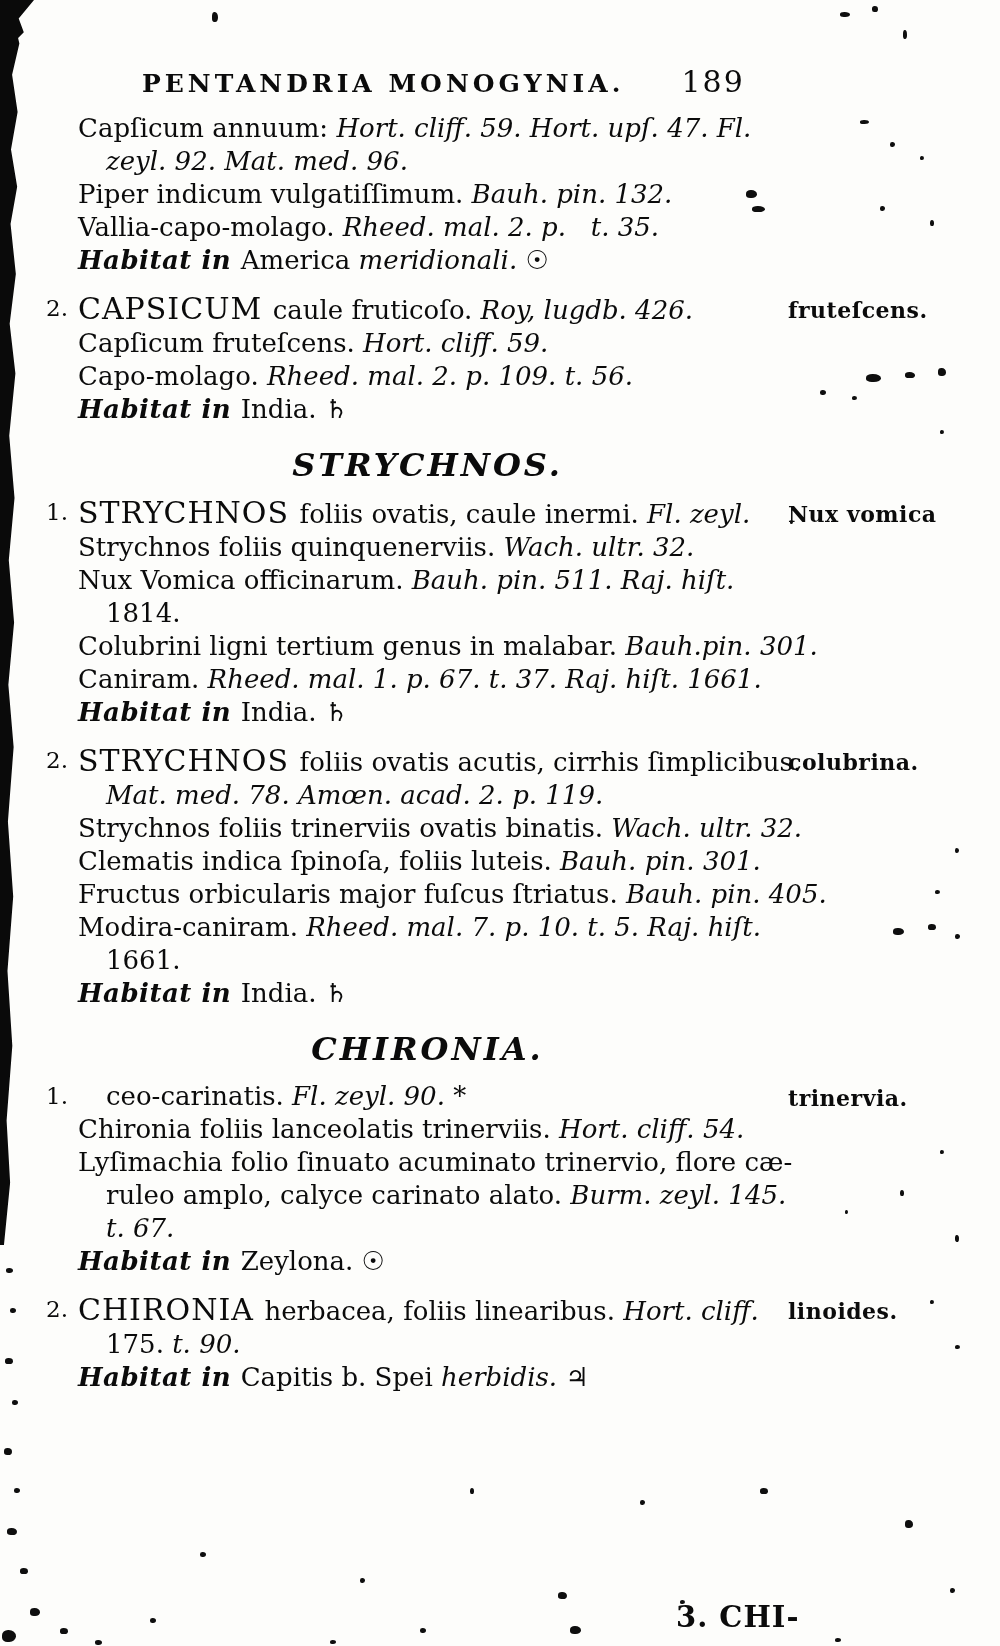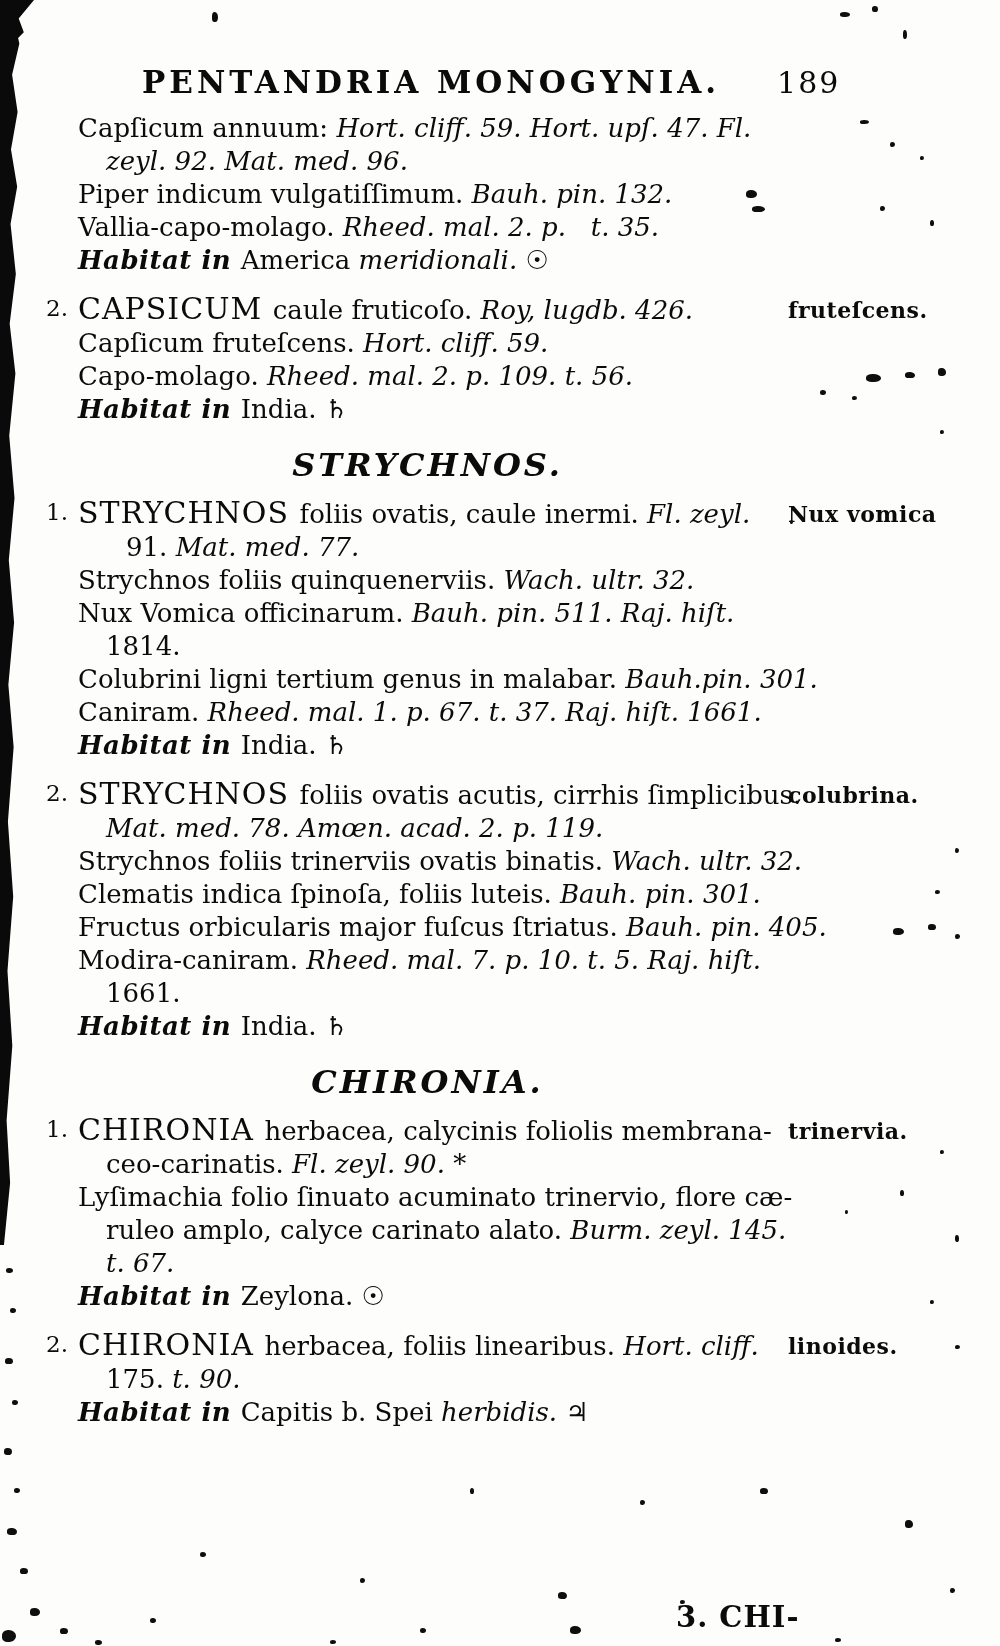--- a/index.html
+++ b/index.html
@@ -26,21 +26,21 @@
   .gutter-top {
     position:absolute; left:0; top:0;
     width:34px; height:46px; background:#0a0a0a;
     clip-path:polygon(0 0,100% 0,55% 40%,70% 70%,30% 100%,0 100%);
   }
   .header {
     position:absolute; top:64px; left:142px;
     white-space:nowrap;
   }
   .header .title {
-    font-size:31px; letter-spacing:4px; font-weight:bold;text-align:center;
+    font-size:25px; letter-spacing:4px; font-weight:bold;text-align:center;
   }
   .header .pagenum {
     font-size:30px; margin-left:52px; letter-spacing:2px;
   }
   .text-block {
     position:absolute; top:112px; left:0; width:1000px;
   }
   .entry {
     position:relative;
     padding-left:78px;
@@ -102,21 +102,20 @@
         <div class="line"><span class="seg-g">CAPSICUM </span><span class="seg-r">caule fruticoſo. </span><span class="seg-i">Roy, lugdb. 426.</span></div>
         <div class="line"><span class="seg-r">Capſicum fruteſcens. </span><span class="seg-i">Hort. cliff. 59.</span></div>
         <div class="line"><span class="seg-r">Capo-molago. </span><span class="seg-i">Rheed. mal. 2. p. 109. t. 56.</span></div>
         <div class="line"><span class="seg-h">Habitat in </span><span class="seg-r">India. ♄</span></div>
         <span class="margin-note">fruteſcens.</span>
       </div>
       <div class="genus-heading">STRYCHNOS.</div>
       <div class="entry">
         <span class="num">1.</span>
         <div class="line"><span class="seg-g">STRYCHNOS </span><span class="seg-r">foliis ovatis, caule inermi. </span><span class="seg-i">Fl. zeyl.</span></div>
-        <div class="line ind2"><span class="seg-r">91. </span><span class="seg-i">Mat. med. 77.</span></div>
         <div class="line"><span class="seg-r">Strychnos foliis quinquenerviis. </span><span class="seg-i">Wach. ultr. 32.</span></div>
         <div class="line"><span class="seg-r">Nux  Vomica  officinarum. </span><span class="seg-i">Bauh. pin. 511. Raj. hiſt.</span></div>
         <div class="line ind1"><span class="seg-r">1814.</span></div>
         <div class="line"><span class="seg-r">Colubrini ligni tertium genus in malabar. </span><span class="seg-i">Bauh.pin. 301.</span></div>
         <div class="line"><span class="seg-r">Caniram. </span><span class="seg-i">Rheed. mal. 1. p. 67. t. 37. Raj. hiſt. 1661.</span></div>
         <div class="line"><span class="seg-h">Habitat in </span><span class="seg-r">India. ♄</span></div>
         <span class="margin-note">Nux vomica</span>
       </div>
       <div class="entry">
         <span class="num">2.</span>
@@ -126,22 +125,22 @@
         <div class="line"><span class="seg-r">Clematis indica ſpinoſa, foliis luteis. </span><span class="seg-i">Bauh. pin. 301.</span></div>
         <div class="line"><span class="seg-r">Fructus orbicularis major fuſcus ſtriatus. </span><span class="seg-i">Bauh. pin. 405.</span></div>
         <div class="line"><span class="seg-r">Modira-caniram. </span><span class="seg-i">Rheed. mal. 7. p. 10. t. 5. Raj. hiſt.</span></div>
         <div class="line ind1"><span class="seg-r">1661.</span></div>
         <div class="line"><span class="seg-h">Habitat in </span><span class="seg-r">India. ♄</span></div>
         <span class="margin-note">colubrina.</span>
       </div>
       <div class="genus-heading">CHIRONIA.</div>
       <div class="entry">
         <span class="num">1.</span>
-        <div class="line"><span class="seg-g">CHIRONIA </span><span class="seg-r">herbacea, calycinis foliolis membrana-</span></div>
         <div class="line ind1"><span class="seg-r">ceo-carinatis. </span><span class="seg-i">Fl. zeyl. 90. </span><span class="seg-r">*</span></div>
+        <div class="line"><span class="seg-r">Chironia foliis lanceolatis trinerviis. </span><span class="seg-i">Hort. cliff. 54.</span></div>
         <div class="line"><span class="seg-r">Lyſimachia folio ſinuato acuminato trinervio, flore cæ-</span></div>
         <div class="line ind1"><span class="seg-r">ruleo amplo, calyce carinato alato. </span><span class="seg-i">Burm. zeyl. 145.</span></div>
         <div class="line ind1"><span class="seg-i">t. 67.</span></div>
         <div class="line"><span class="seg-h">Habitat in </span><span class="seg-r">Zeylona. ☉</span></div>
         <span class="margin-note">trinervia.</span>
       </div>
       <div class="entry">
         <span class="num">2.</span>
         <div class="line"><span class="seg-g">CHIRONIA </span><span class="seg-r">herbacea, foliis linearibus. </span><span class="seg-i">Hort. cliff.</span></div>
         <div class="line ind1"><span class="seg-r">175. </span><span class="seg-i">t. 90.</span></div>

